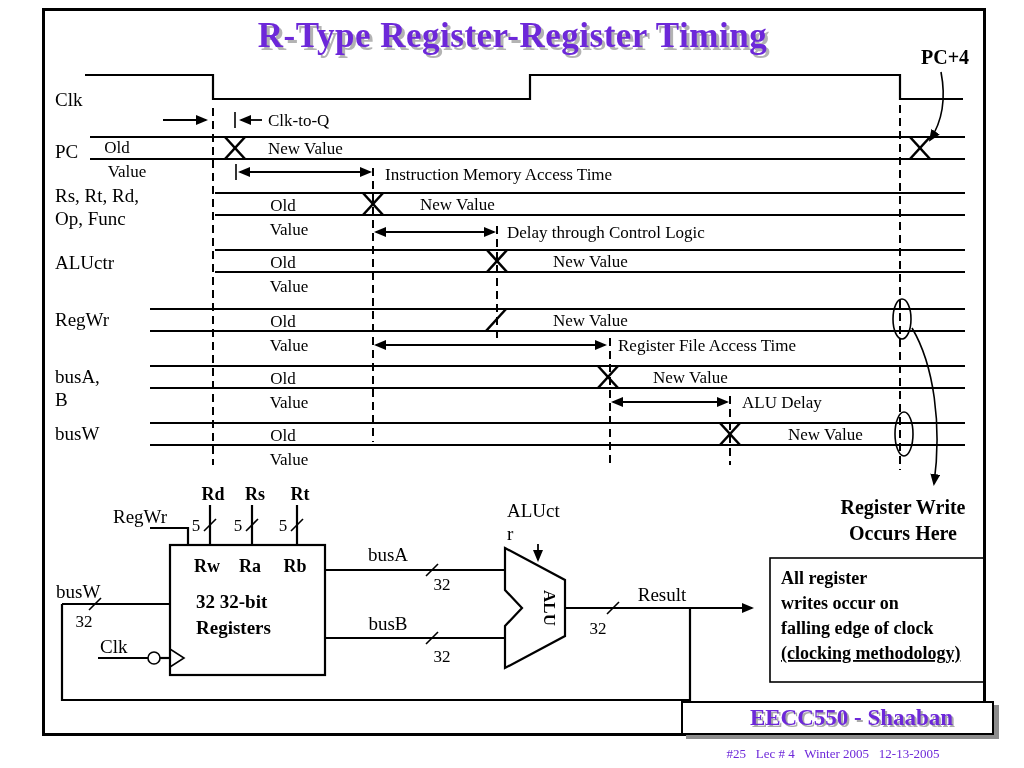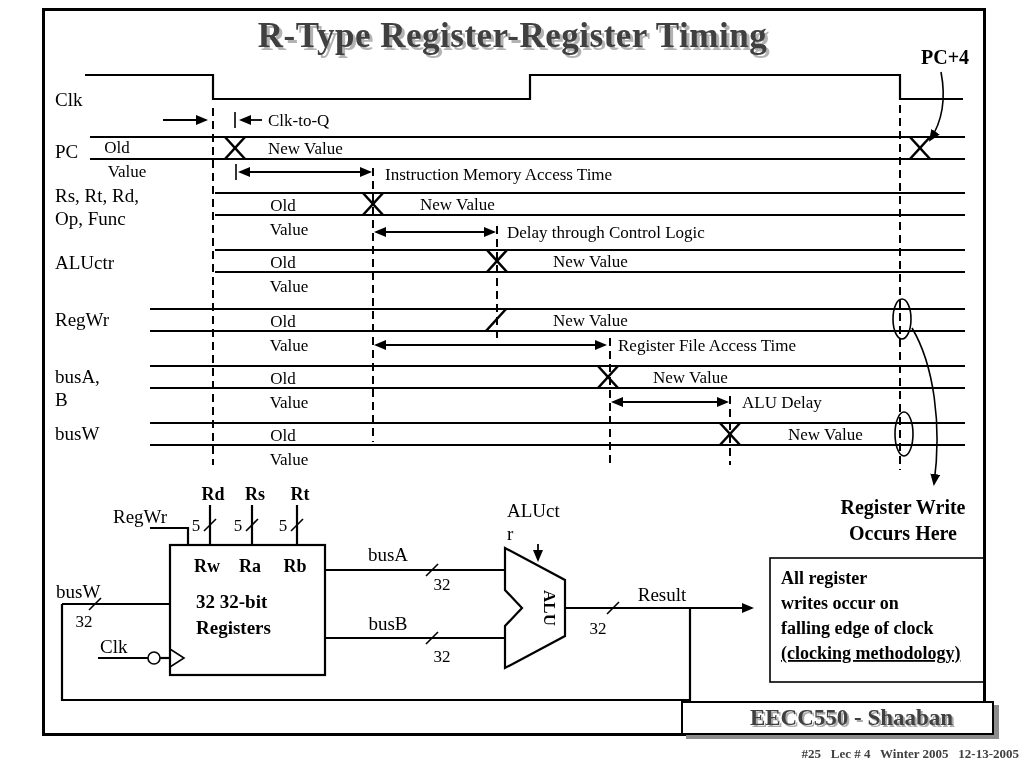--- a/index.html
+++ b/index.html
@@ -1,20 +1,20 @@
 <!DOCTYPE html>
 <html><head>
 <meta charset="utf-8">
 <style>
   html,body{margin:0;padding:0;background:#fff;}
-  #slide{position:relative;width:1024px;height:768px;background:#fff;overflow:hidden;font-family:"Liberation Serif",serif;color:#404040;}
+  #slide{position:relative;width:1024px;height:768px;background:#fff;overflow:hidden;font-family:"Liberation Serif",serif;color:#6d28d9;}
   #slide-border{position:absolute;left:42px;top:8px;width:938px;height:722px;border:3px solid #000;}
   #title{position:absolute;left:42px;top:16px;width:941px;text-align:center;font-size:35px;font-weight:bold;letter-spacing:.5px;text-shadow:3px 3px 0 #b3b3b3;}
   #eecc-box{position:absolute;left:681px;top:701px;width:281px;height:30px;background:#fff;border:2px solid #000;box-shadow:5px 4px 0 #8c8c8c;display:flex;align-items:center;justify-content:center;font-size:23px;font-weight:bold;text-shadow:2px 2px 0 #aaa;padding-left:28px;}
-  #page-info{position:absolute;left:719px;top:746px;width:300px;text-align:right;font-size:13px;font-weight:bold;white-space:pre;}
+  #page-info{position:absolute;left:683px;top:746px;width:300px;text-align:center;font-size:13px;font-weight:normal;white-space:pre;}
   svg{position:absolute;left:0;top:0;}
   text{fill:#000;font-family:"Liberation Serif",serif;}
   .s17{font-size:17px}.s19{font-size:19px}
   .b17{font-size:17px;font-weight:bold}.b18{font-size:18px;font-weight:bold}
   .b19{font-size:19px;font-weight:bold}.b20{font-size:20px;font-weight:bold}
   .ln{stroke:#000;stroke-width:2.2;fill:none}
   .lx{stroke:#000;stroke-width:2.6;fill:none}
   .dash{stroke:#000;stroke-width:2;fill:none;stroke-dasharray:8,5}
   .thin{stroke:#000;stroke-width:1.6;fill:none}
   .meas{stroke:#000;stroke-width:1.8;fill:none}

